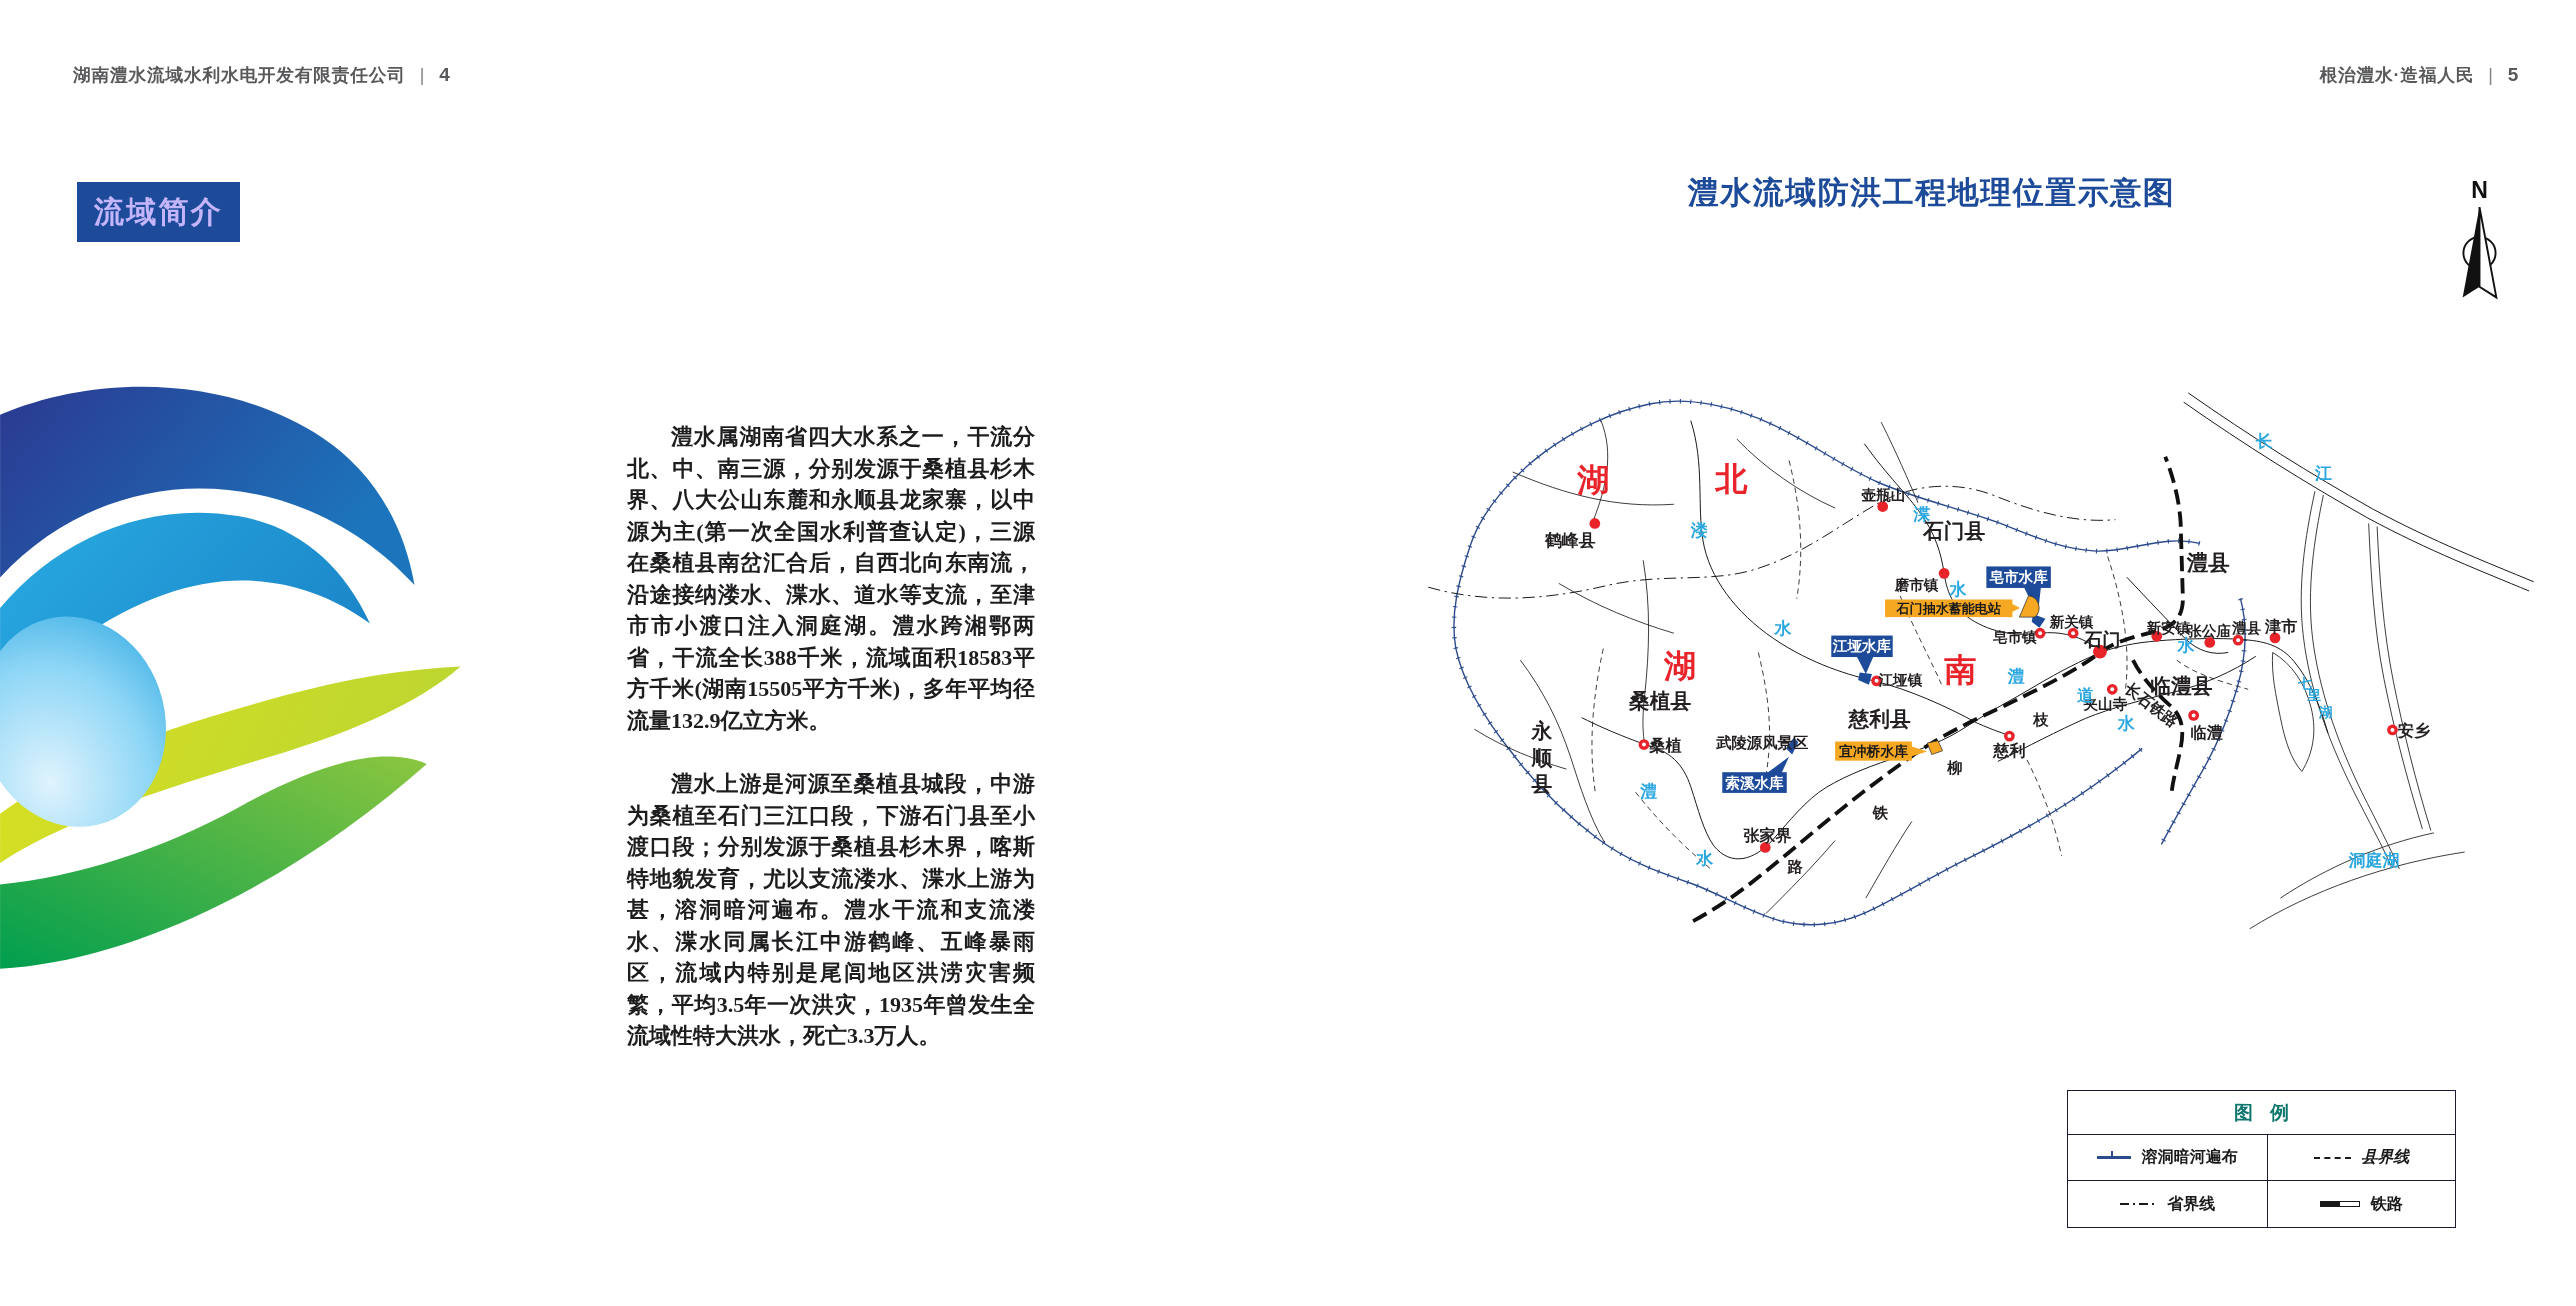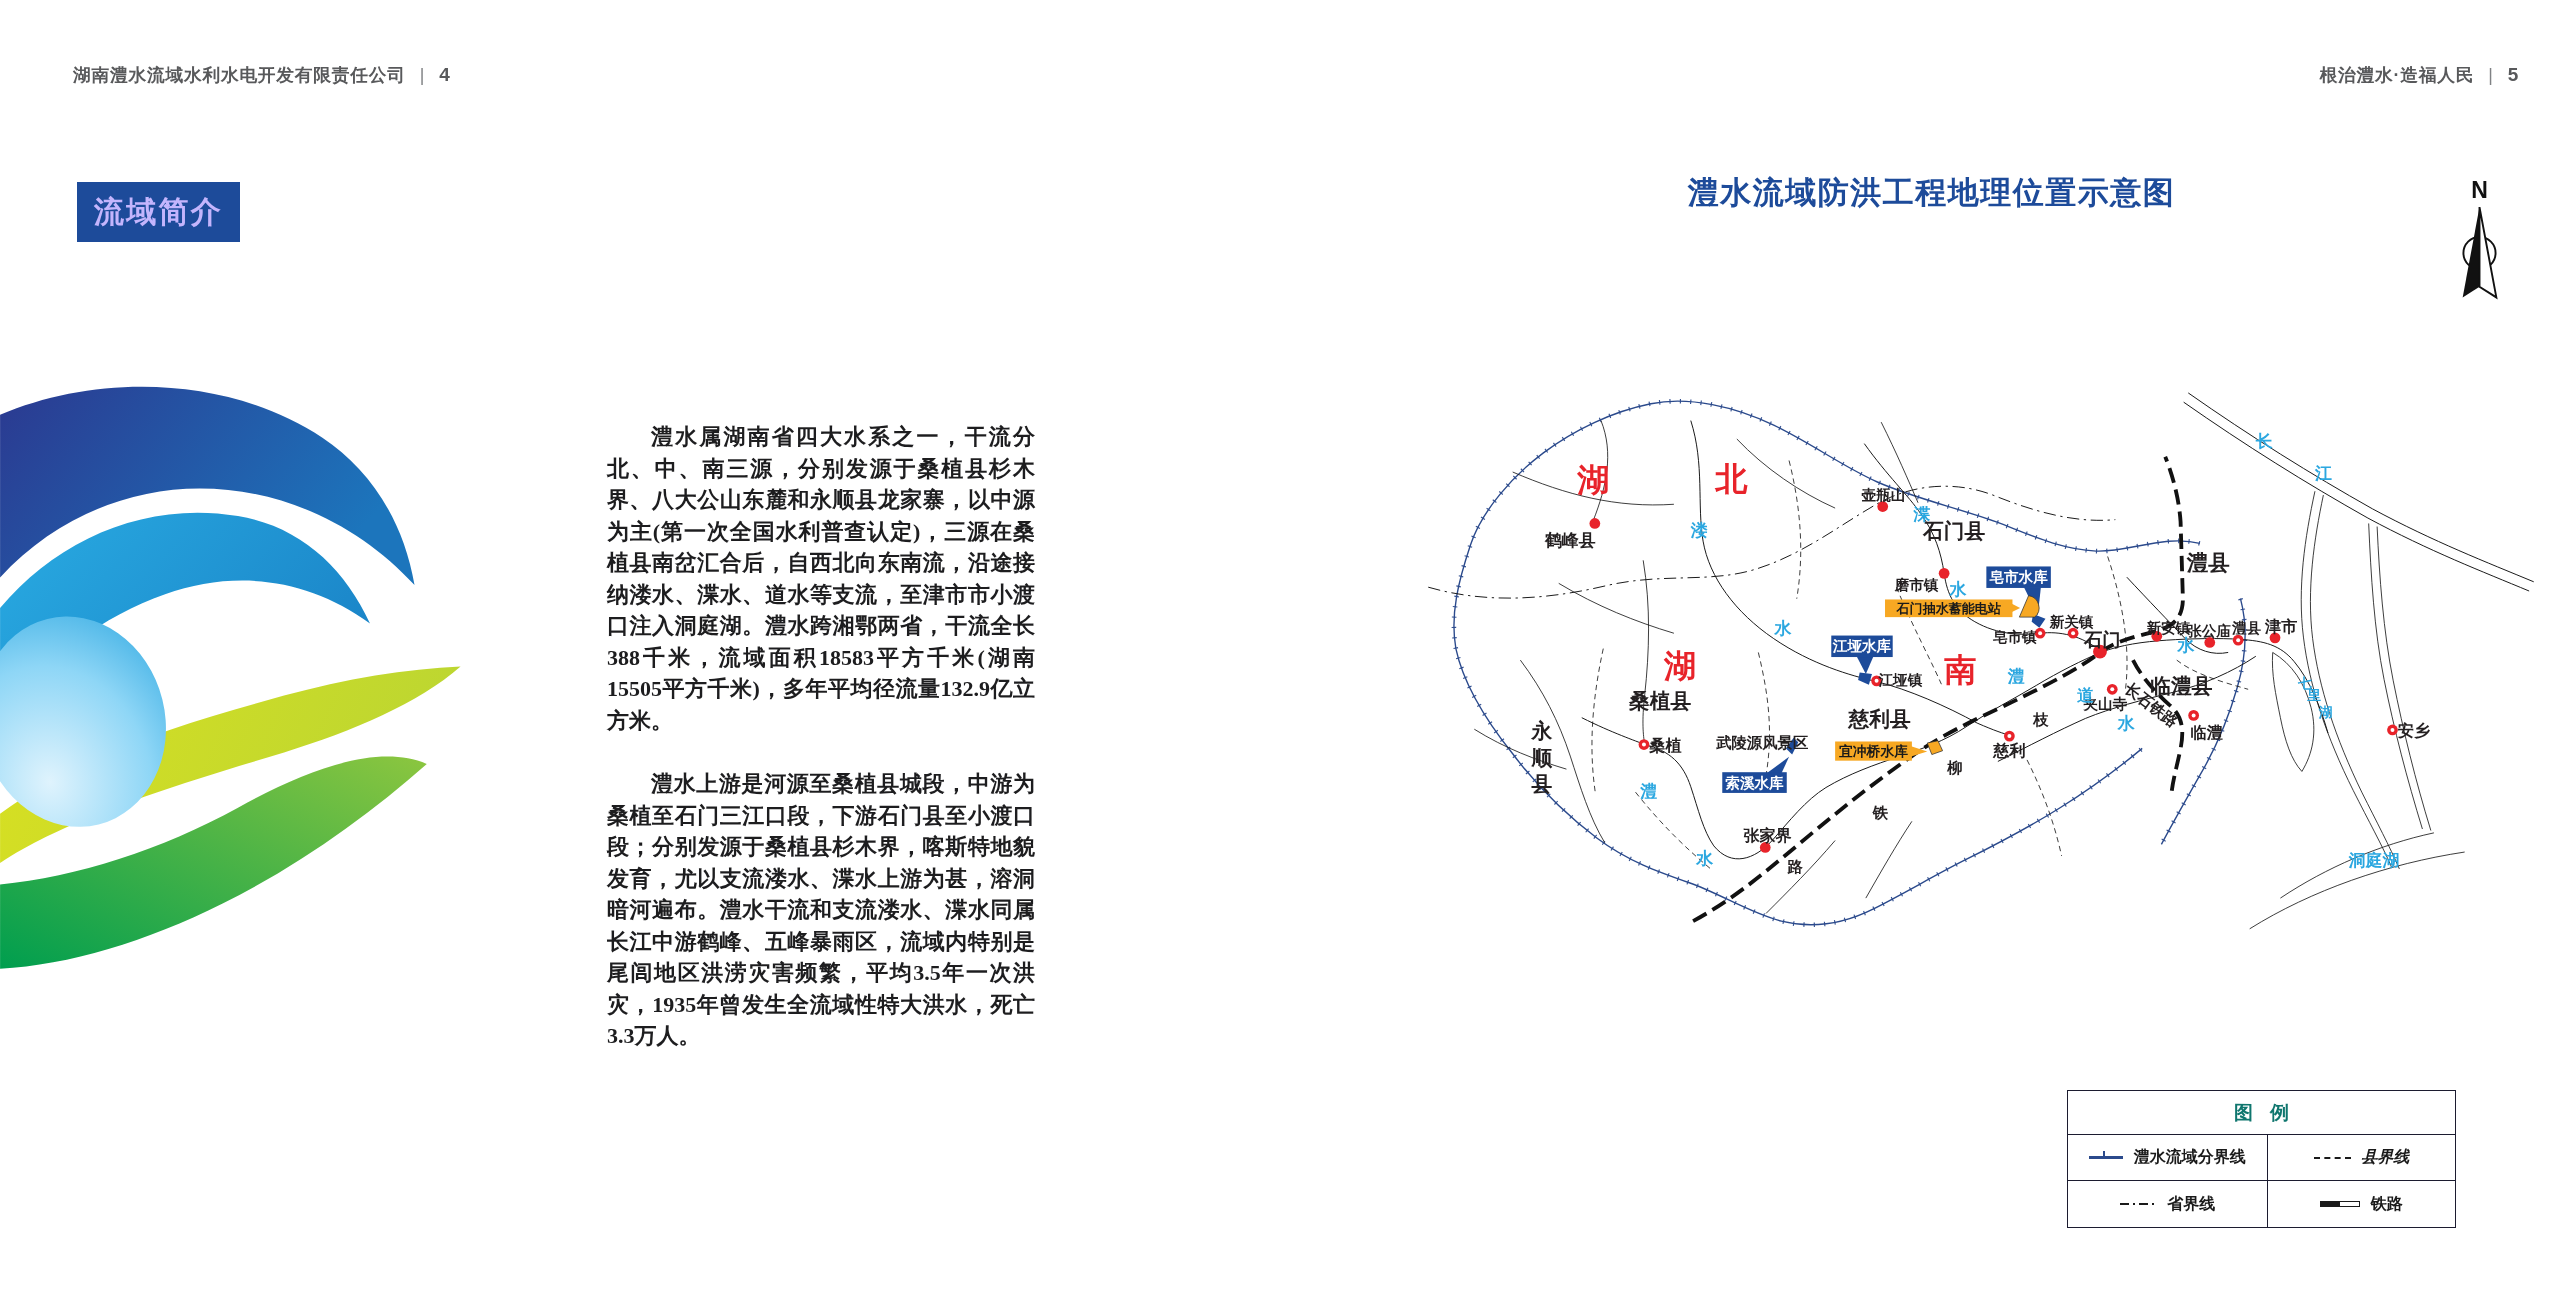--- a/index.html
+++ b/index.html
@@ -15,21 +15,21 @@
 
   
   .section-title { position:absolute; left:77px; top:182px; width:163px; height:60px;
     background:#1d4b9a; color:#c4b5fd; font-size:30px; font-weight:bold; letter-spacing:2.3px;
     display:flex; align-items:center; justify-content:center; }
 
   
   .bodytext { position:absolute; left:607px; top:421px; width:428px; color:#1d1d1f;
     font-family:"Liberation Serif","DejaVu Serif",serif; font-weight:600;
     font-size:22px; line-height:31.5px; text-align:justify; }
-  .bodytext p { text-indent:2em; margin-bottom:32px; }
+  .bodytext p { text-indent:2em; margin-bottom:32px;margin-left:20px; }
 
   
   .map-title { position:absolute; left:1586px; top:172px; width:691px; text-align:center;
     color:#1d4b9a; font-size:31px; font-weight:bold; letter-spacing:1.5px; }
 
   
   .compass { position:absolute; left:2455px; top:177px; width:49px; text-align:center; }
   .compass .nletter { font-size:23px; font-weight:bold; color:#111; }
 
   
@@ -280,21 +280,21 @@
       <text x="610" y="554.5" class="res-orange-text" text-anchor="middle" font-size="18">宜冲桥水库</text>
       <rect x="625" y="351" width="166" height="23" class="res-orange-rect"></rect>
       <text x="708" y="368.02" class="res-orange-text" text-anchor="middle" font-size="17">石门抽水蓄能电站</text>
     </svg>
 
   <div class="legend">
     <div class="ltitle">图例</div>
     <div class="lgrid">
       <div class="lcell c1">
         <span class="sym sym-basin"></span>
-        <span>澧水流域分界线</span>
+        <span>溶洞暗河遍布</span>
       </div>
       <div class="lcell c2">
         <span class="sym sym-county"></span>
         <span>县界线</span>
       </div>
       <div class="lcell c3">
         <span class="sym sym-prov"></span>
         <span>省界线</span>
       </div>
       <div class="lcell c4">

